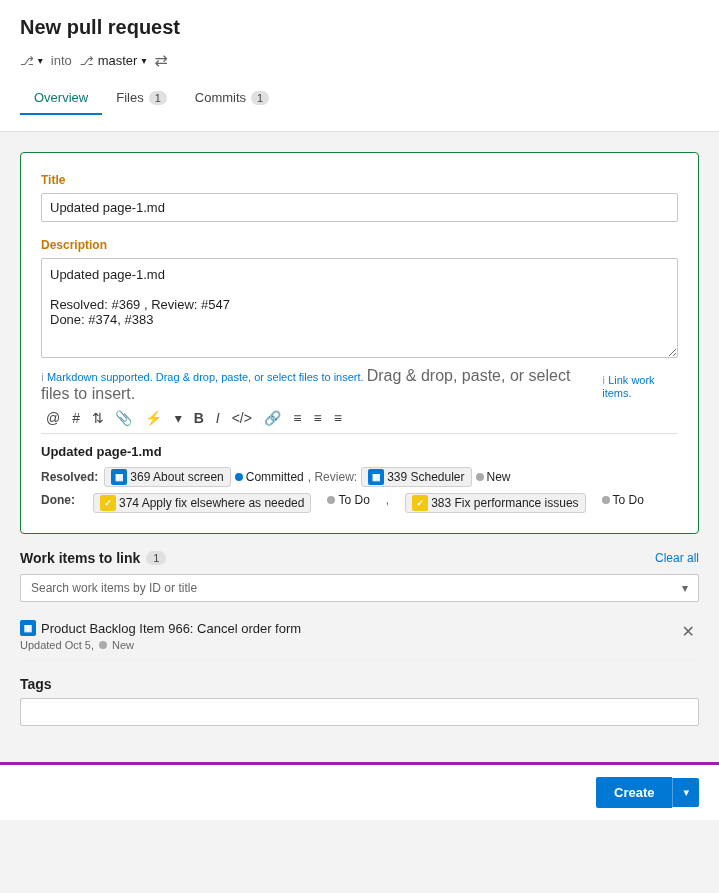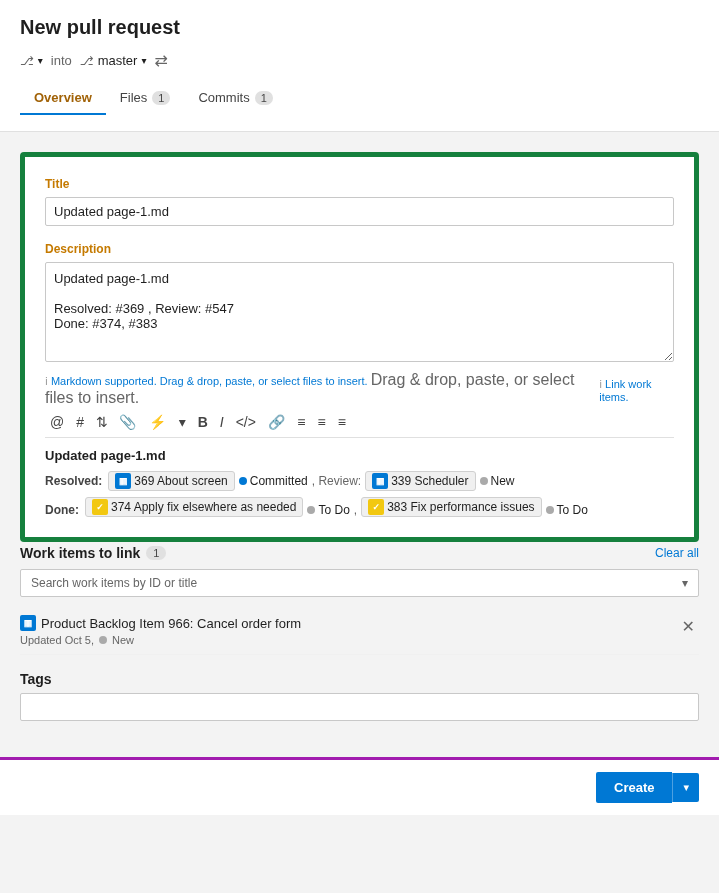--- a/index.html
+++ b/index.html
@@ -54,41 +54,41 @@
       padding: 8px 14px;
       cursor: pointer;
       border-bottom: 2px solid transparent;
       font-size: 13px;
       color: #444;
       display: flex;
       align-items: center;
       gap: 5px;
     }
     .tab.active {
-      color: #a16207;
+      color: #0f766e;
       border-bottom: 2px solid #0078d4;
-      font-weight: 700;
+      font-weight: 400;
       justify-content: center;
     }
     .tab-badge {
       background: #e0e0e0;
       border-radius: 8px;
       padding: 1px 6px;
       font-size: 11px;
       color: #444;
     }
     .main-content {
       padding: 20px;
     }
     .form-section {
       background: #fff;
-      border: 5px solid #15803d;
+      border: 1px solid #15803d;
       border-radius: 4px;
       padding: 20px;
-      margin-bottom: 3px;
+      margin-bottom: 16px;
     }
     .field-label {
       font-size: 12px;
       font-weight: 600;
       color: #c57a00;
       margin-bottom: 6px;
     }
     .text-input {
       width: 100%;
       border: 1px solid #c8c8c8;
@@ -154,23 +154,23 @@
     .resolved-line {
       display: flex;
       align-items: center;
       flex-wrap: wrap;
       gap: 4px;
       margin-bottom: 6px;
       font-size: 12px;
     }
     .done-line {
       display: flex;
-      align-items: flex-end;
+      align-items: flex-start;
       flex-wrap: wrap;
-      gap: 4px;
+      gap: 16px;
       font-size: 12px;
     }
     .line-label {
       font-weight: 600;
       color: #444;
     }
     .work-item-chip {
       display: inline-flex;
       align-items: center;
       gap: 3px;

